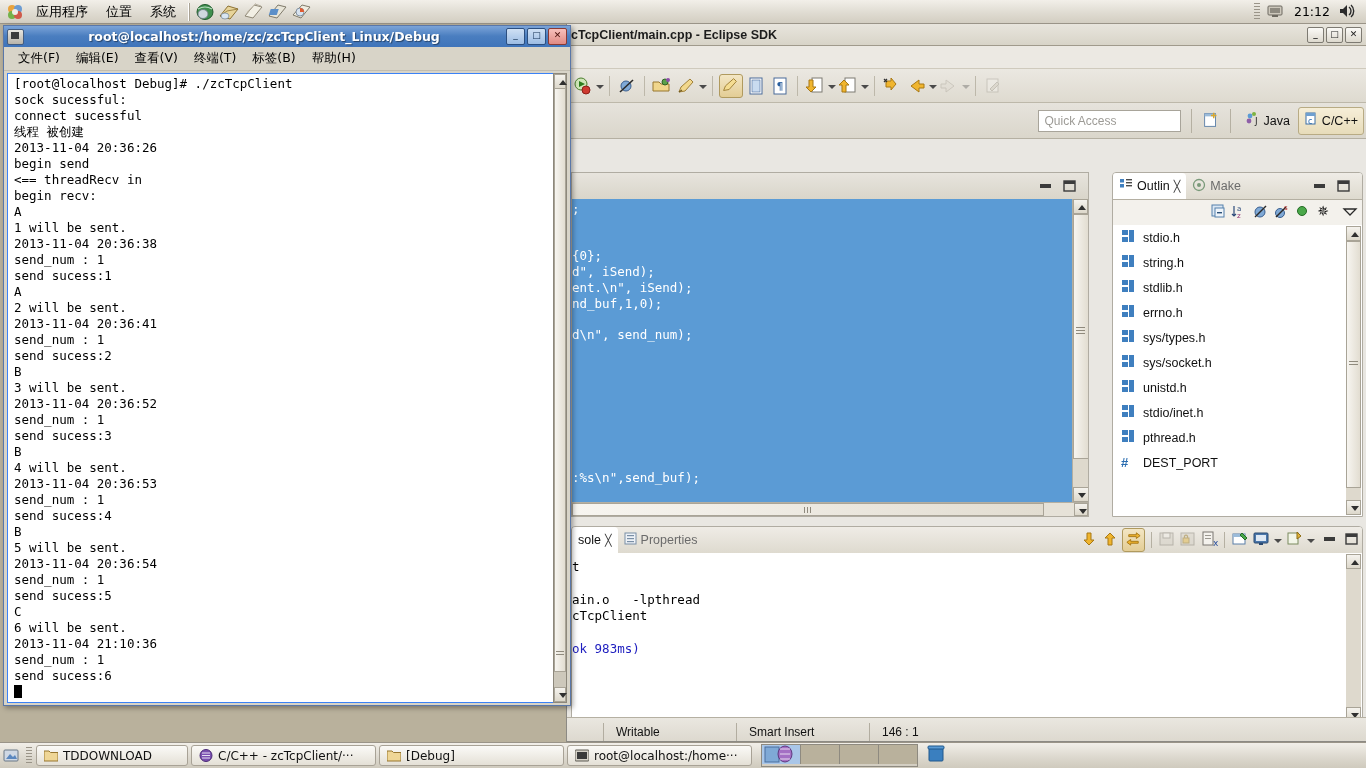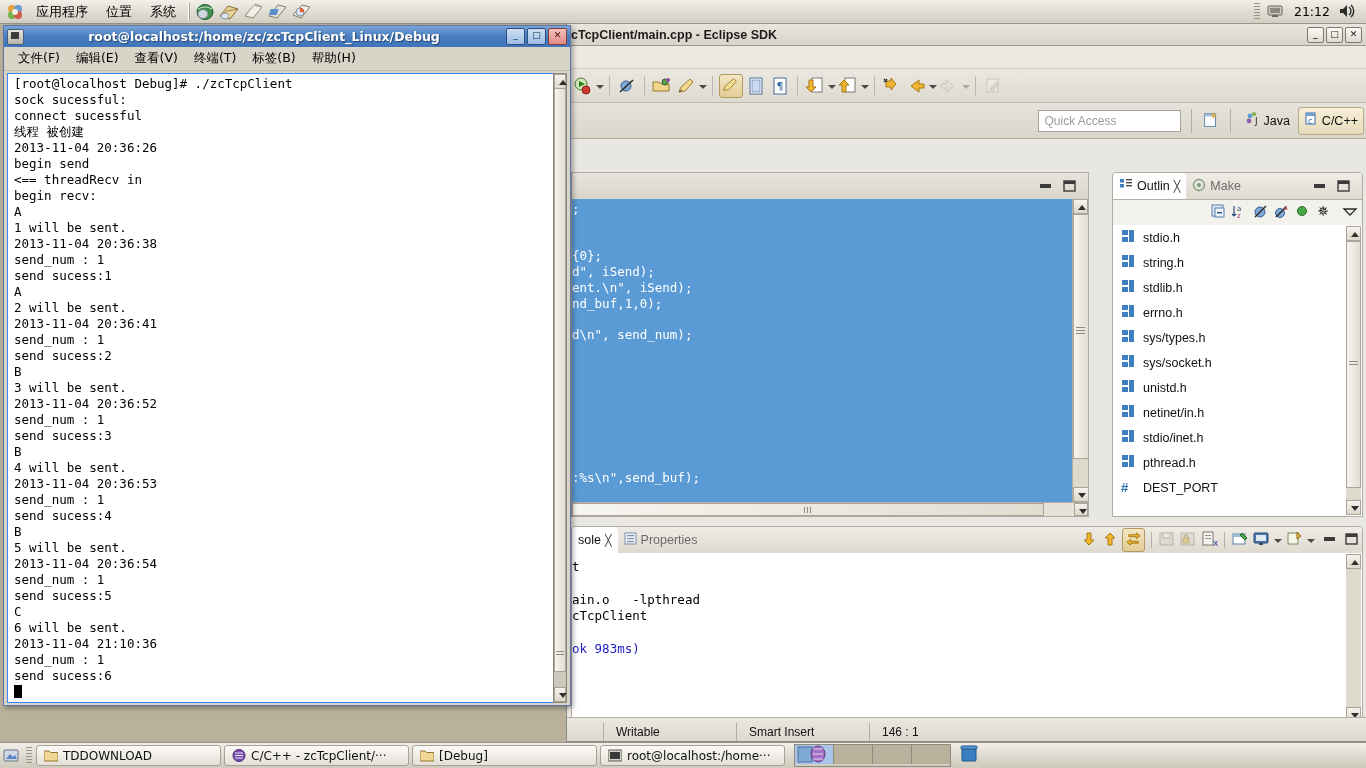--- a/index.html
+++ b/index.html
@@ -658,28 +658,20 @@
           </span>
           <span>sys/socket.h</span>
         </div>
         <div class="ol-item">
           <span style="position:absolute;left:8px;">
             <svg width="14" height="14" viewBox="0 0 14 14">
                 <path d="M1 1 h6 v5 h-6 Z M8 1 h5 v12 h-5 Z M1 8 h6 v5 h-6 Z" fill="#3f7fbf"></path>
               </svg>
           </span>
           <span>unistd.h</span>
-        </div>
-        <div class="ol-item">
-          <span style="position:absolute;left:8px;">
-            <svg width="14" height="14" viewBox="0 0 14 14">
-                <path d="M1 1 h6 v5 h-6 Z M8 1 h5 v12 h-5 Z M1 8 h6 v5 h-6 Z" fill="#3f7fbf"></path>
-              </svg>
-          </span>
-          <span>netinet/in.h</span>
         </div>
         <div class="ol-item">
           <span style="position:absolute;left:8px;">
             <svg width="14" height="14" viewBox="0 0 14 14">
                 <path d="M1 1 h6 v5 h-6 Z M8 1 h5 v12 h-5 Z M1 8 h6 v5 h-6 Z" fill="#3f7fbf"></path>
               </svg>
           </span>
           <span>stdio/inet.h</span>
         </div>
         <div class="ol-item">
@@ -879,21 +871,21 @@
 
 <div id="taskbar">
   <div style="width:22px;display:flex;align-items:center;justify-content:center;">
     <svg width="16" height="16" viewBox="0 0 16 16">
       <rect x="1" y="2" width="14" height="11" rx="1" fill="#cfd8e4" stroke="#6b7886"></rect>
       <path d="M3 11 l4 -5 l3 3 l2 -2 l2 4 Z" fill="#5a87bf"></path>
     </svg>
   </div>
   <div id="tb-left-grip"></div>
 
-  <div class="task-btn" style="width:185px;">
+  <div class="task-btn" style="width:152px;">
     <span class="task-ico">
       <svg width="14" height="13" viewBox="0 0 14 13">
           <path d="M0 12 V2 h5 l1.5 1.5 H14 V12 Z" fill="#efd696" stroke="#97762f"></path>
         </svg>
     </span>
     <span>TDDOWNLOAD</span>
   </div>
 
   <div class="task-btn" style="width:185px;">
     <span class="task-ico">

